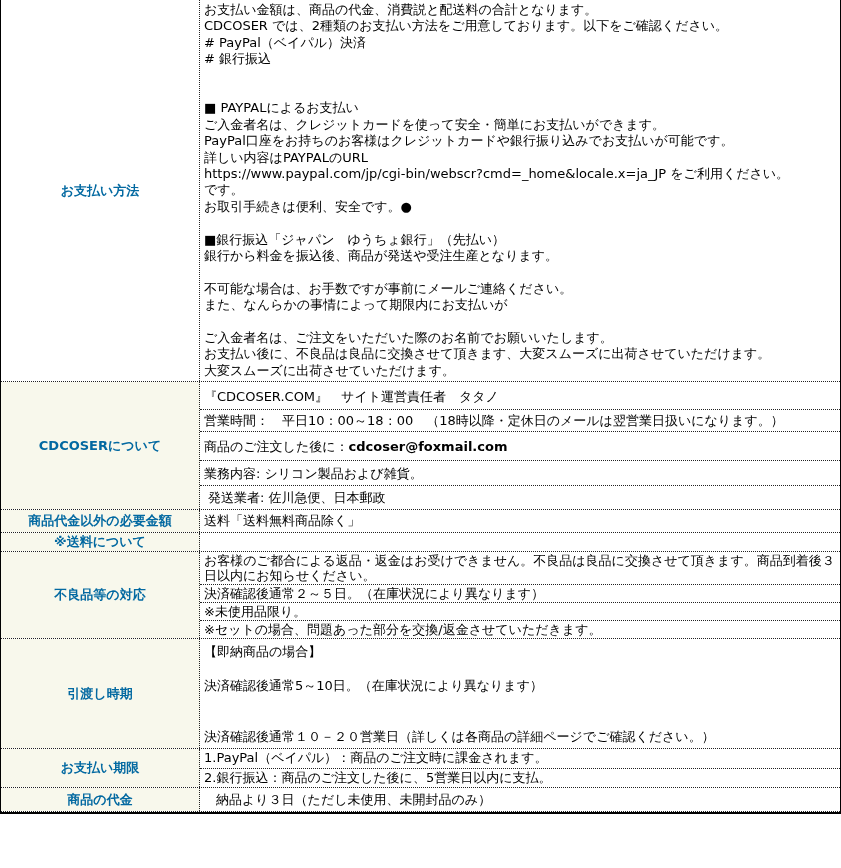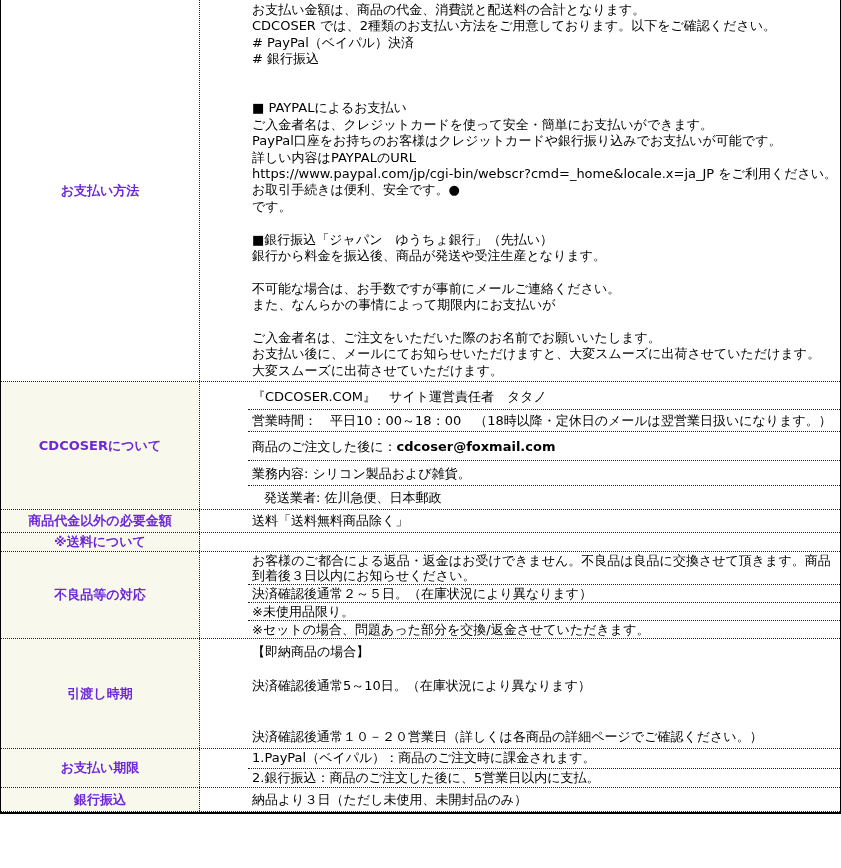--- a/index.html
+++ b/index.html
@@ -14,44 +14,44 @@
     border-right:1px solid #000;
     border-bottom:2px solid #000;
   }
   .section{display:flex;}
   .section + .section{border-top:1px dotted #222;}
   .label-cell{
     flex:0 0 199px;width:199px;
     border-right:1px dotted #222;
     display:flex;align-items:center;justify-content:center;
     text-align:center;
-    font-weight:bold;color:#6d28d9;
+    font-weight:bold;color:#0369a1;
     background:#f8f8ec;
     padding:0 0;box-sizing:border-box;
   }
   .sec-payment-method .label-cell{background:#ffffff;}
-  .content-col{flex:1;display:flex;flex-direction:column;min-width:0;margin-left:48px;}
+  .content-col{flex:1;display:flex;flex-direction:column;min-width:0;}
   .content-row{padding:2px 2px 2px 4px;line-height:17px;}
   .content-row + .content-row{border-top:1px dotted #222;}
   .line{min-height:16.4px;}
 
   .sec-payment-method .content-row{line-height:16.4px;padding:2px 2px 2px 4px;}
   .sec-about-cdcoser .content-row:nth-child(1){padding:6px 2px 4px 4px;}
   .sec-about-cdcoser .content-row:nth-child(2){padding:2px 2px 2px 4px;}
   .sec-about-cdcoser .content-row:nth-child(3){padding:6px 2px 5px 4px;}
   .sec-about-cdcoser .content-row:nth-child(4){padding:4px 2px 3px 4px;}
-  .sec-about-cdcoser .content-row:nth-child(5){padding:3px 2px 3px 16px;}
+  .sec-about-cdcoser .content-row:nth-child(5){padding:3px 2px 3px 8px;}
   .sec-extra-fees .content-row{padding:2px 2px 3px 4px;}
   .sec-shipping-note .content-row{padding:4px 2px 4px 4px;}
   .sec-defective-items .content-row{line-height:15px;padding:1px 2px 1px 4px;}
   .sec-defective-items .line{min-height:14px;}
   .sec-delivery-time .content-row{line-height:17px;padding:4px 2px 3px 4px;}
   .sec-delivery-time .line{min-height:17px;}
   .sec-payment-deadline .content-row{padding:1px 2px 1px 4px;line-height:16px;}
-  .sec-return-deadline .content-row{padding:3px 2px 3px 4px;}
+  .sec-return-deadline .content-row{padding:3px 2px 3px 16px;}
   .bold{font-weight:bold;}
 </style>
 </head>
 <body>
 
 <div class="shop-table">
     <div class="section sec-payment-method">
       <div class="label-cell">お支払い方法</div>
       <div class="content-col">
         <div class="content-row">
@@ -59,31 +59,31 @@
           <div class="line">CDCOSER では、2種類のお支払い方法をご用意しております。以下をご確認ください。</div>
           <div class="line"># PayPal（ベイパル）決済</div>
           <div class="line"># 銀行振込</div>
           <div class="line"></div>
           <div class="line"></div>
           <div class="line">■ PAYPALによるお支払い</div>
           <div class="line">ご入金者名は、クレジットカードを使って安全・簡単にお支払いができます。</div>
           <div class="line">PayPal口座をお持ちのお客様はクレジットカードや銀行振り込みでお支払いが可能です。</div>
           <div class="line">詳しい内容はPAYPALのURL</div>
           <div class="line">https://www.paypal.com/jp/cgi-bin/webscr?cmd=_home&amp;locale.x=ja_JP をご利用ください。</div>
+          <div class="line">です。</div>
           <div class="line">お取引手続きは便利、安全です。●</div>
-          <div class="line">です。</div>
           <div class="line"></div>
           <div class="line">■銀行振込「ジャパン　ゆうちょ銀行」（先払い）</div>
           <div class="line">銀行から料金を振込後、商品が発送や受注生産となります。</div>
           <div class="line"></div>
           <div class="line">不可能な場合は、お手数ですが事前にメールご連絡ください。</div>
           <div class="line">また、なんらかの事情によって期限内にお支払いが</div>
           <div class="line"></div>
           <div class="line">ご入金者名は、ご注文をいただいた際のお名前でお願いいたします。</div>
-          <div class="line">お支払い後に、メールにてお知らせいただけますと、大変スムーズに出荷させていただけます。</div>
+          <div class="line">お支払い後に、不良品は良品に交換させて頂きます、大変スムーズに出荷させていただけます。</div>
           <div class="line">大変スムーズに出荷させていただけます。</div>
         </div>
       </div>
     </div>
     <div class="section sec-about-cdcoser">
       <div class="label-cell">CDCOSERについて</div>
       <div class="content-col">
         <div class="content-row">
           <div class="line">『CDCOSER.COM』　サイト運営責任者　タタノ</div>
         </div>
@@ -145,21 +145,21 @@
       <div class="content-col">
         <div class="content-row">
           <div class="line">1.PayPal（ベイパル）：商品のご注文時に課金されます。</div>
         </div>
         <div class="content-row">
           <div class="line">2.銀行振込：商品のご注文した後に、5営業日以内に支払。</div>
         </div>
       </div>
     </div>
     <div class="section sec-return-deadline">
-      <div class="label-cell">銀行振込</div>
+      <div class="label-cell">商品の代金</div>
       <div class="content-col">
         <div class="content-row">
           <div class="line">納品より３日（ただし未使用、未開封品のみ）</div>
         </div>
       </div>
     </div>
     <div class="section sec-return-shipping"></div>
   </div>
 
 </body></html>

